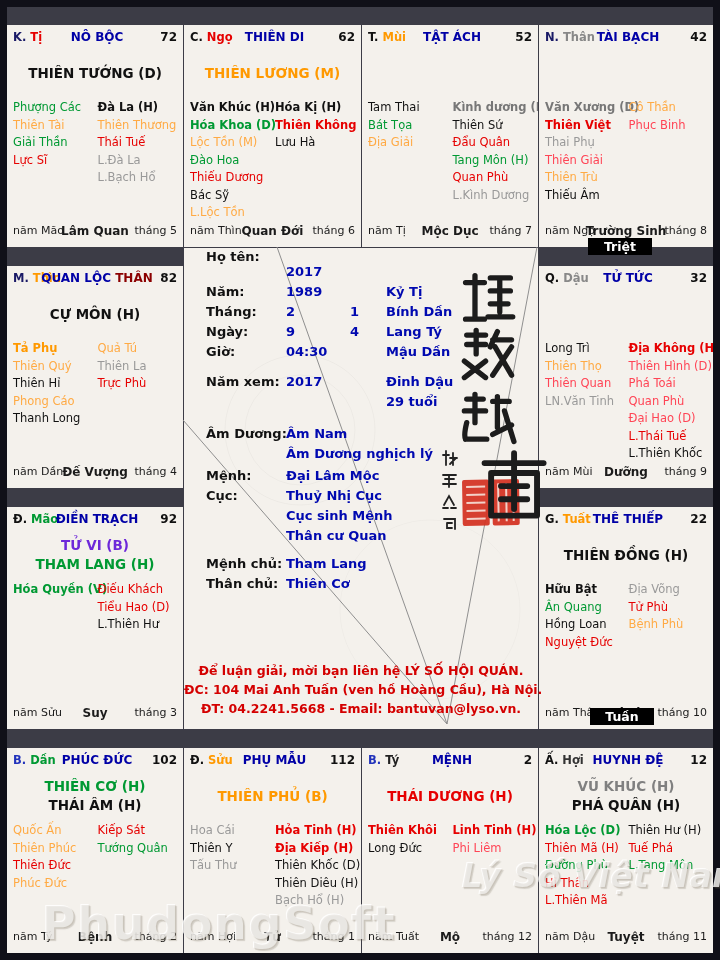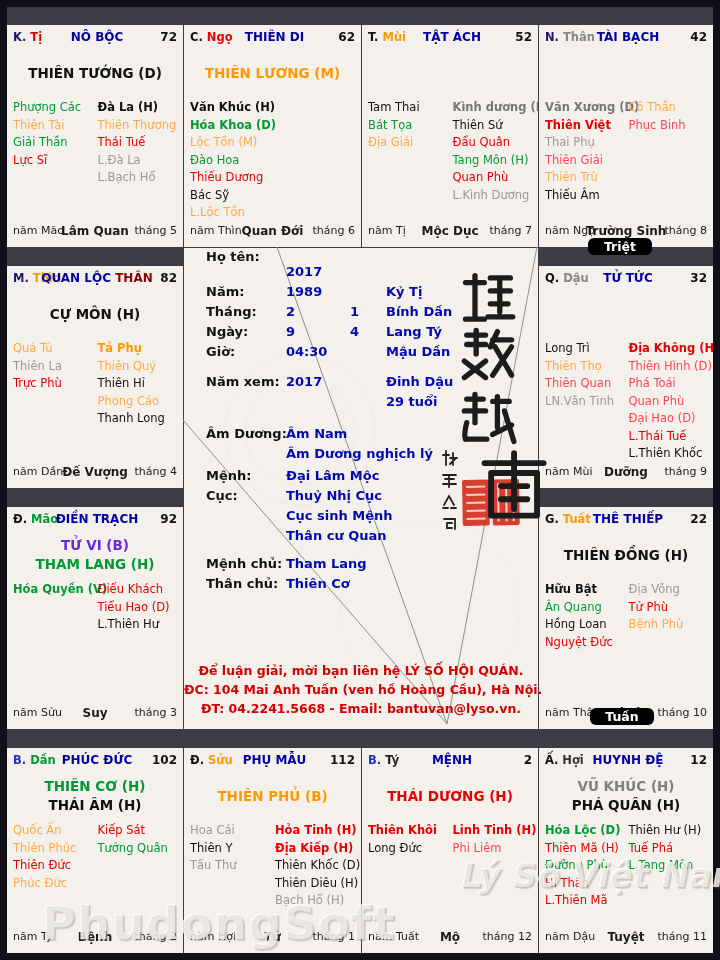--- a/index.html
+++ b/index.html
@@ -26,21 +26,21 @@
   .ftr{position:absolute;bottom:8px;left:6px;right:6px;font-size:11px;height:15px;}
   .ftr .yr{float:left;}
   .ftr .mo{float:right;}
   .ftr .st{position:absolute;left:0;right:0;text-align:center;font-weight:bold;font-size:12px;}
   .clab{position:absolute;left:22px;font-weight:bold;color:#111;font-size:13px;white-space:nowrap;z-index:3;}
   .cval{position:absolute;left:102px;font-weight:bold;color:#0009b0;font-size:13px;white-space:nowrap;z-index:3;}
   .cval2{left:166px;}
   .ccc{position:absolute;left:202px;font-weight:bold;color:#0009b0;font-size:13px;white-space:nowrap;z-index:3;}
   .contact{position:absolute;left:0;right:0;text-align:center;color:#d40000;font-weight:bold;font-size:12.5px;z-index:3;white-space:nowrap;}
   .badge{position:absolute;background:#000;color:#fff;font-weight:bold;font-size:12.5px;
-         padding:1px 0;width:64px;text-align:center;z-index:6;border-radius:6px;}
+         padding:1px 0;width:64px;text-align:center;z-index:6;}
   .lines{position:absolute;left:0;top:0;z-index:2;pointer-events:none;}
   .calli{position:absolute;left:438px;top:268px;z-index:3;pointer-events:none;}
   .wm{position:absolute;font-weight:bold;z-index:1;white-space:nowrap;
       color:rgba(140,130,108,0.14);
       text-shadow:-1px -1px 0 rgba(255,255,255,0.85),1px 1px 1px rgba(95,88,70,0.22);}
 </style>
 </head>
 <body>
 
 <div class="chart">
@@ -126,20 +126,25 @@
      <div class="cols">
        <div>
             <span class="star b" style="color:#111111">Văn Khúc (H)</span>
             <span class="star b" style="color:#009933">Hóa Khoa (D)</span>
             <span class="star" style="color:#ffaa44">Lộc Tồn (M)</span>
             <span class="star" style="color:#009933">Đào Hoa</span>
             <span class="star" style="color:#e60000">Thiếu Dương</span>
             <span class="star" style="color:#111111">Bác Sỹ</span>
             <span class="star" style="color:#ffaa44">L.Lộc Tồn</span>
           </div>
+       <div>
+            <span class="star b" style="color:#111111">Hóa Kị (H)</span>
+            <span class="star b" style="color:#e60000">Thiên Không</span>
+            <span class="star" style="color:#111111">Lưu Hà</span>
+          </div>
      </div>
      <div class="ftr">
        <span class="st">Quan Đới</span>
        <span class="yr">năm Thìn</span>
        <span class="mo">tháng 6</span>
      </div>
       </div>
       <div class="cell p13">
         <div class="hdr">
        <span class="cb"><span style="color:#111111">T.</span> <span style="color:#ff9900">Mùi</span></span>
@@ -198,30 +203,30 @@
         <div class="hdr">
        <span class="cb"><span style="color:#1a1a66">M.</span> <span style="color:#ff9900">Thìn</span></span>
        <span class="pn"><span>QUAN LỘC</span> <span class="extra">THÂN</span></span>
        <span class="num">82</span>
      </div>
      <div class="mains">
           <div style="color:#111111">CỰ MÔN (H)</div>
         </div>
      <div class="cols">
        <div>
-            <span class="star" style="color:#ffaa44">Quả Tú</span>
-            <span class="star" style="color:#999999">Thiên La</span>
-            <span class="star" style="color:#e60000">Trực Phù</span>
-          </div>
-       <div>
             <span class="star b" style="color:#ff9900">Tả Phụ</span>
             <span class="star" style="color:#ffaa44">Thiên Quý</span>
             <span class="star" style="color:#111111">Thiên Hỉ</span>
             <span class="star" style="color:#ffaa44">Phong Cáo</span>
             <span class="star" style="color:#111111">Thanh Long</span>
+          </div>
+       <div>
+            <span class="star" style="color:#ffaa44">Quả Tú</span>
+            <span class="star" style="color:#999999">Thiên La</span>
+            <span class="star" style="color:#e60000">Trực Phù</span>
           </div>
      </div>
      <div class="ftr">
        <span class="st">Đế Vượng</span>
        <span class="yr">năm Dần</span>
        <span class="mo">tháng 4</span>
      </div>
       </div>
       <div class="cell p24">
         <div class="hdr">

